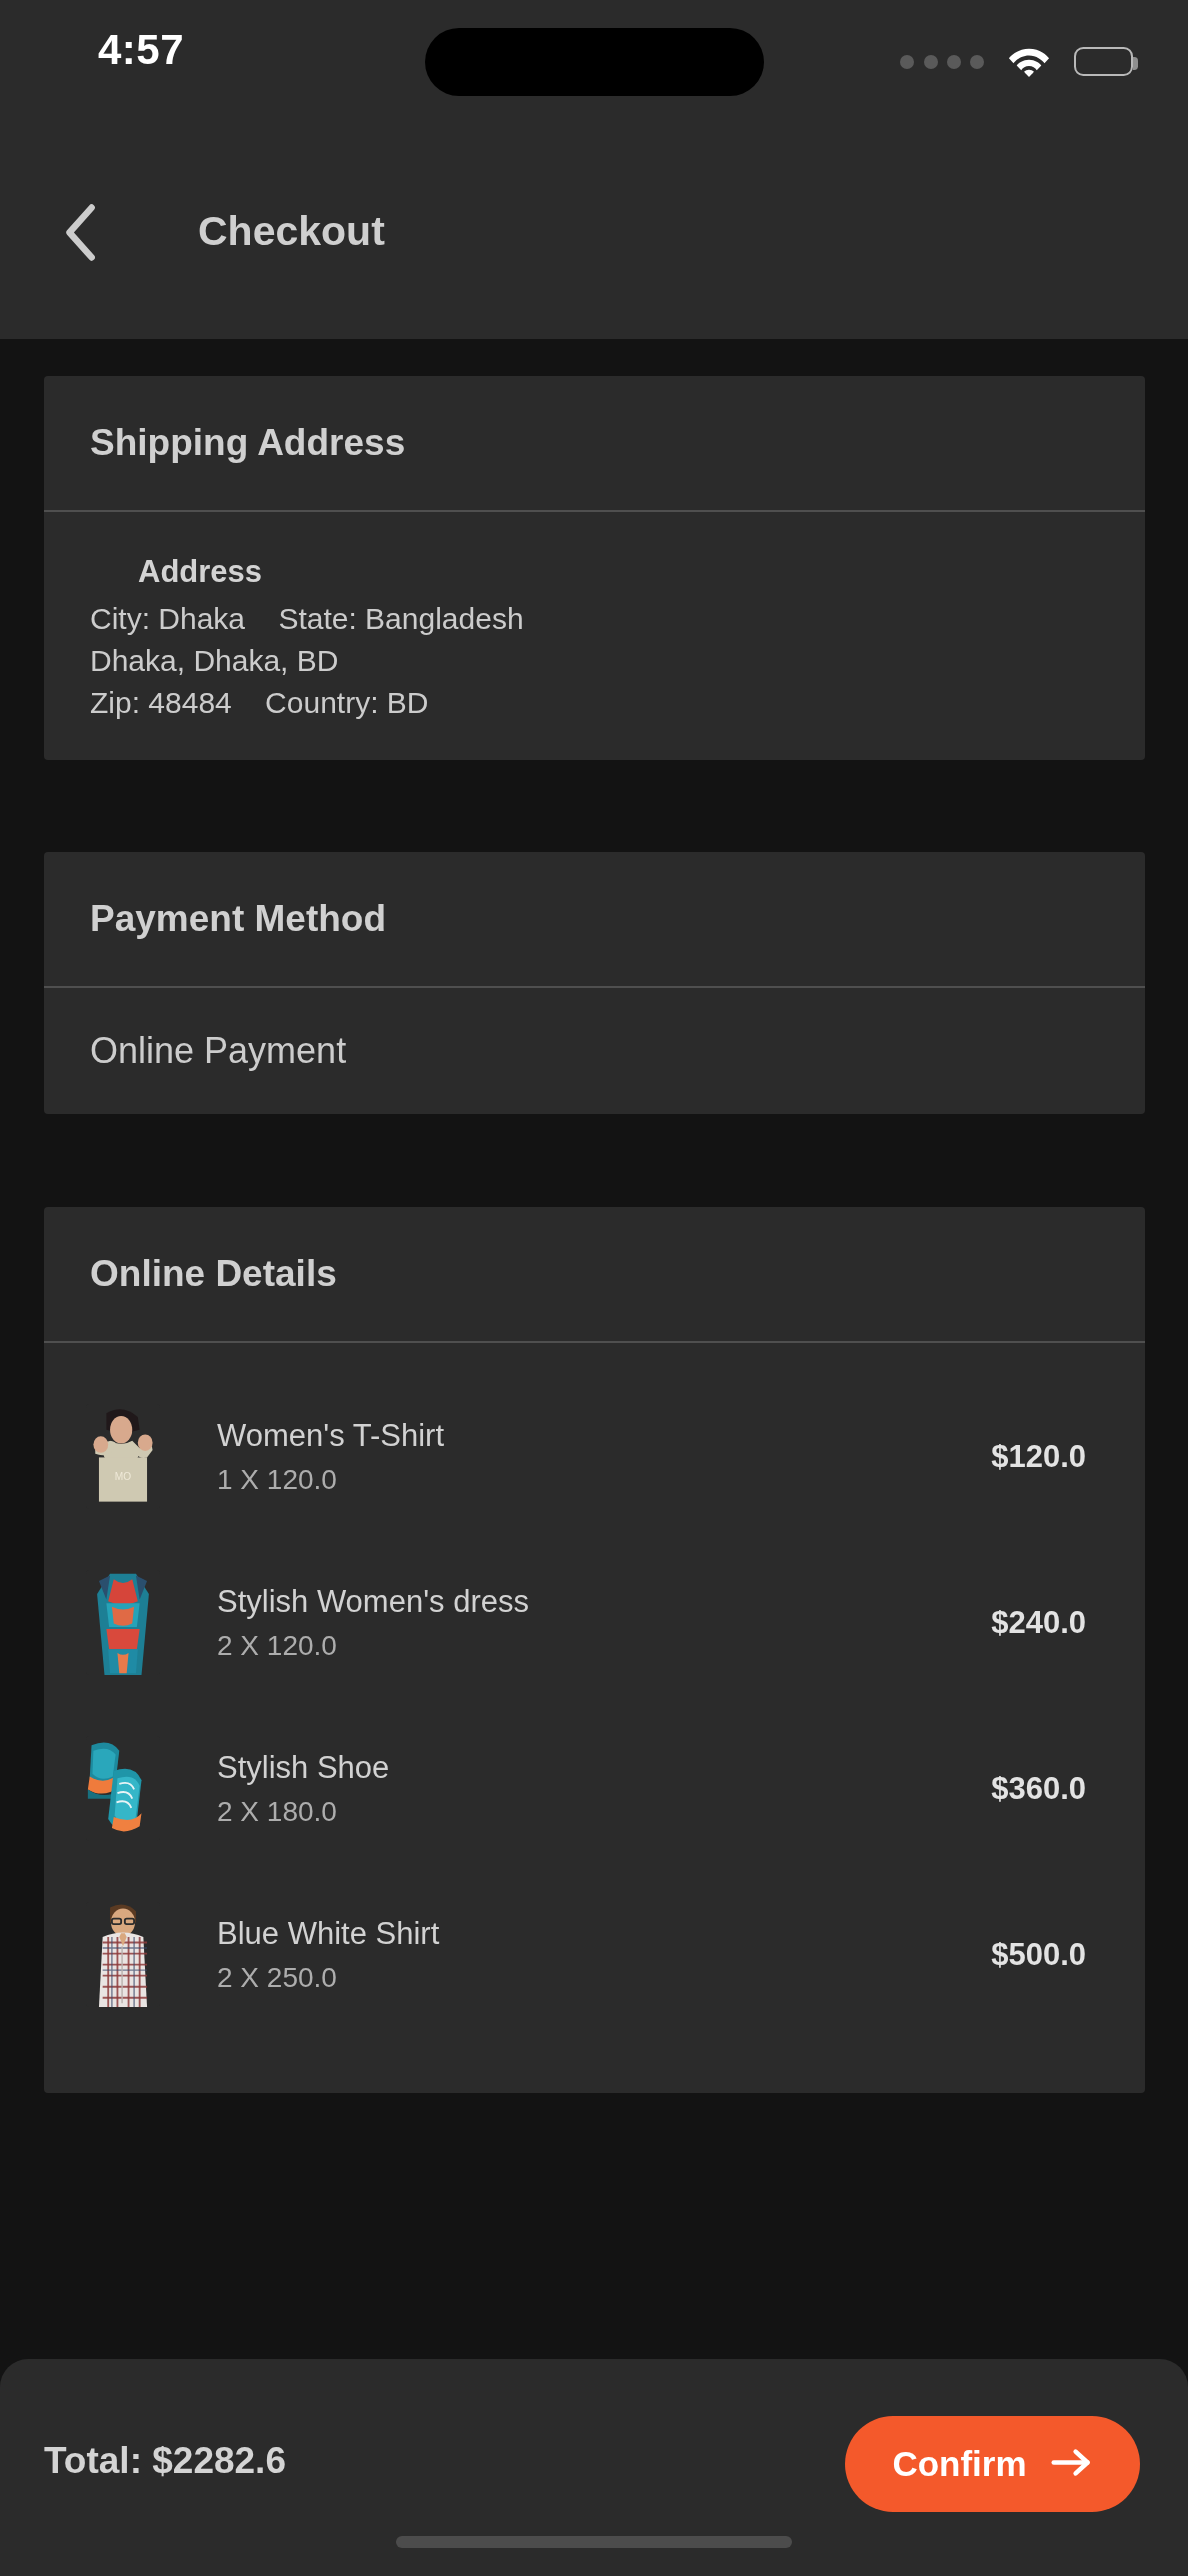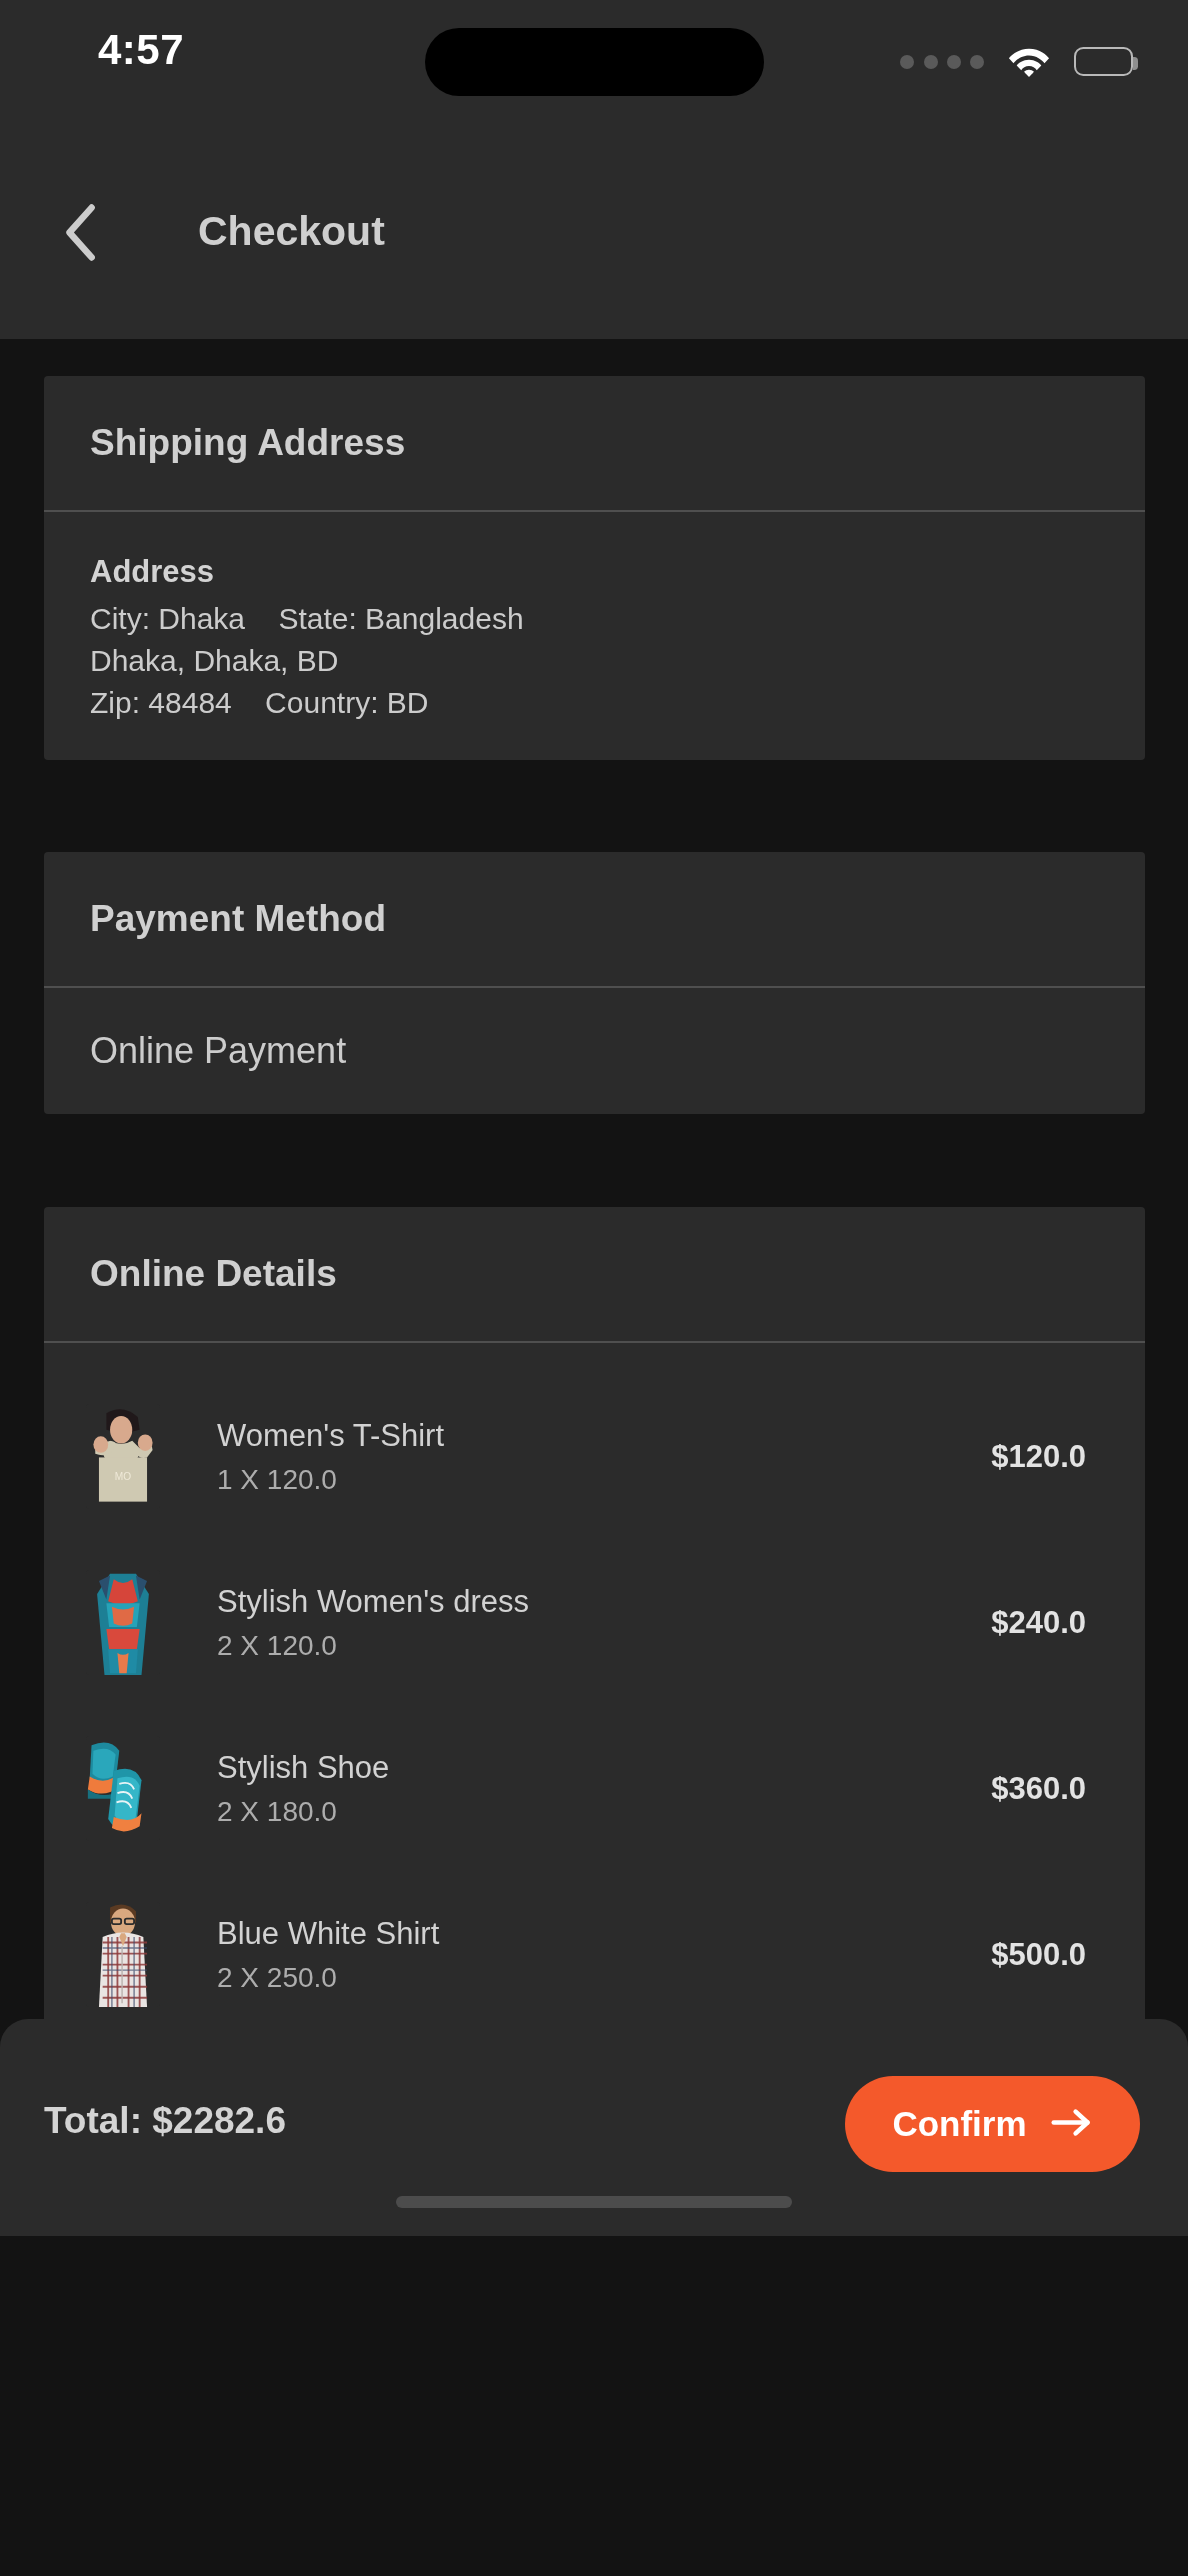--- a/index.html
+++ b/index.html
@@ -2,21 +2,21 @@
 <html style="font-size:14.7px"><head>
 <meta charset="utf-8">
 <style>
   * { margin:0; padding:0; box-sizing:border-box; }
   html, body {
     width:1188px; height:2576px;
     background:#131313;
     font-family:"Liberation Sans", sans-serif;
     overflow:hidden;
   }
-  .phone { position:relative; width:1188px; height:2236px; background:#131313; }
+  .phone { position:relative; width:1188px; height:2576px; background:#131313; }
 
   
   .statusbar{
     position:absolute; top:0; left:0; width:1188px; height:96px;
     background:#2b2b2b;
   }
   .sb-time{
     position:absolute; left:98px; top:26px;
     font-size:42px; font-weight:700; color:#ffffff; letter-spacing:0.5px;
   }
@@ -69,21 +69,21 @@
     height:134px; display:flex; align-items:center; padding-left:46px;
   }
   .card-head-title{
     font-size:37px; font-weight:700; color:#d0d0d0;
   }
   .card-divider{ height:1.8px; background:#4f4f4f; width:100%; }
 
   .card-body{ padding:42px 46px 42px 46px; }
 
   .addr-label{
-    font-size:31px; font-weight:700; color:#d3d3d3; margin-bottom:13px;
+    font-size:31px; font-weight:700; color:#d3d3d3; margin-bottom:13px;margin-left:48px;
   }
   .addr-line{
     font-size:30px; color:#cccccc; line-height:1.04; margin-bottom:11px;
     white-space:pre;
   }
   .addr-line:last-child{ margin-bottom:0; }
 
   .pay-value{ font-size:36px; color:#cccccc; }
 
   

